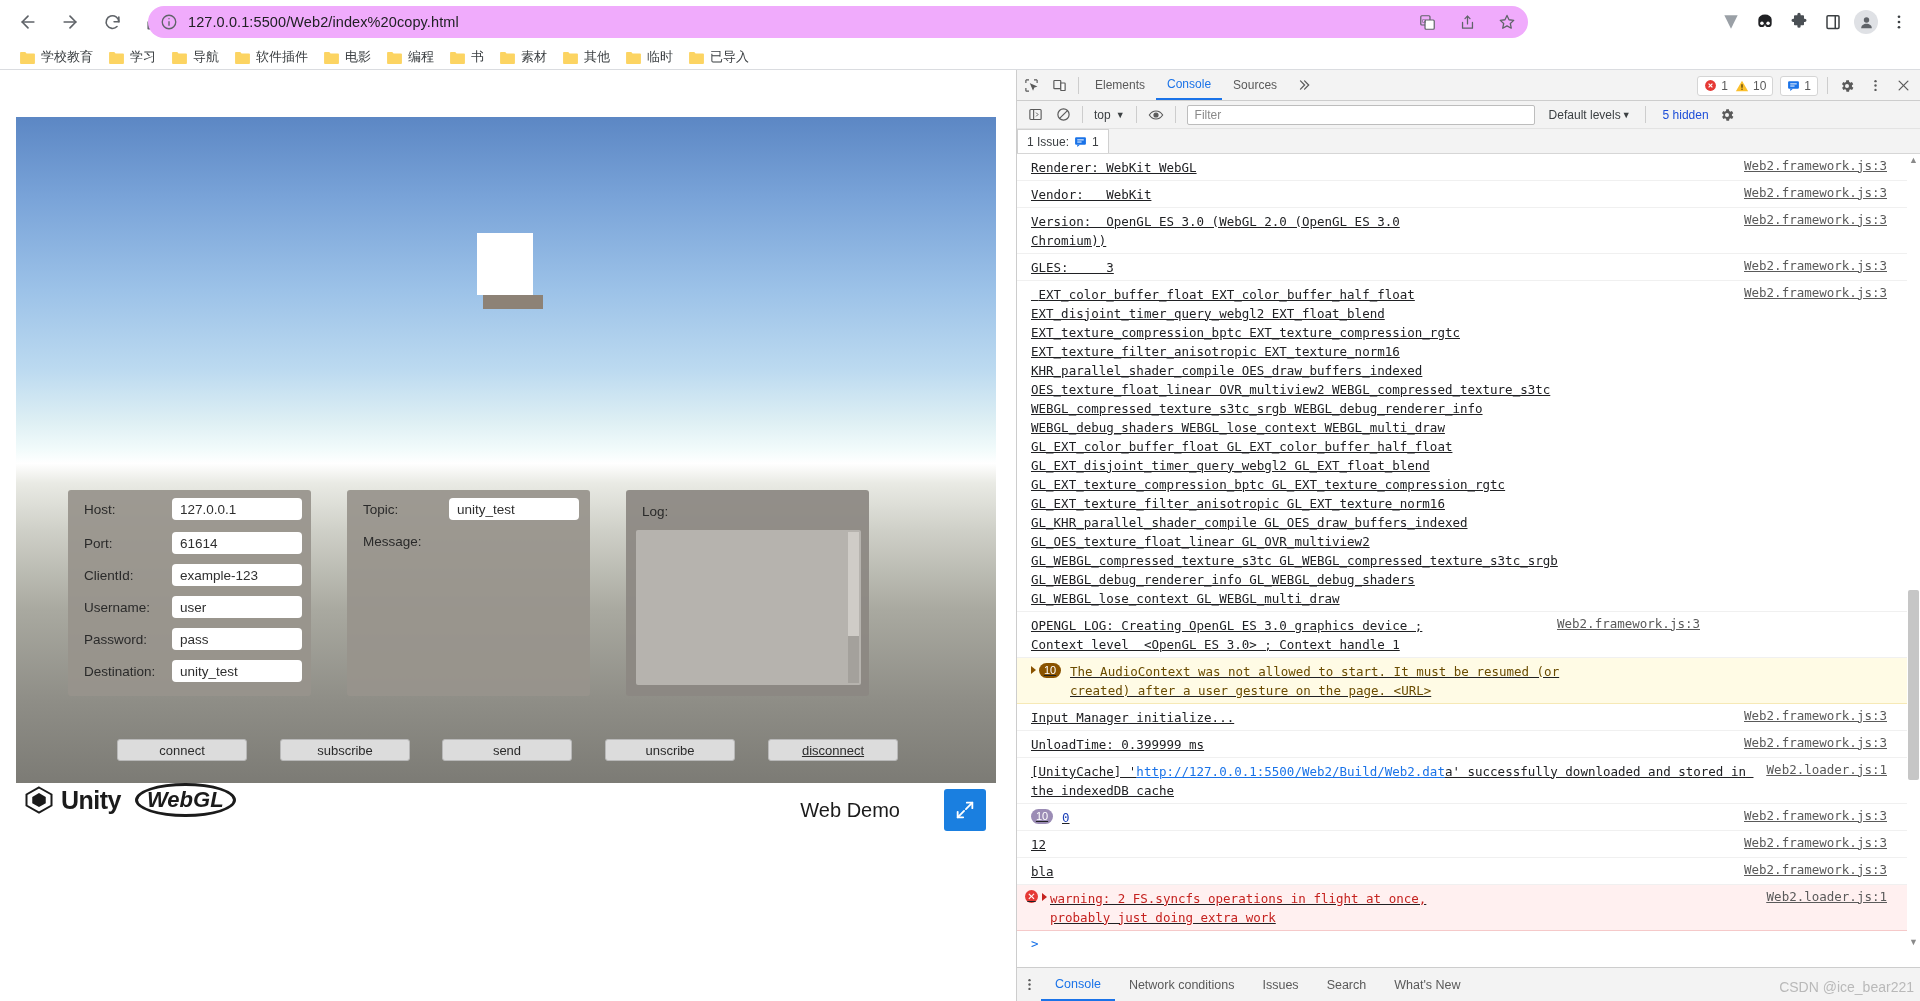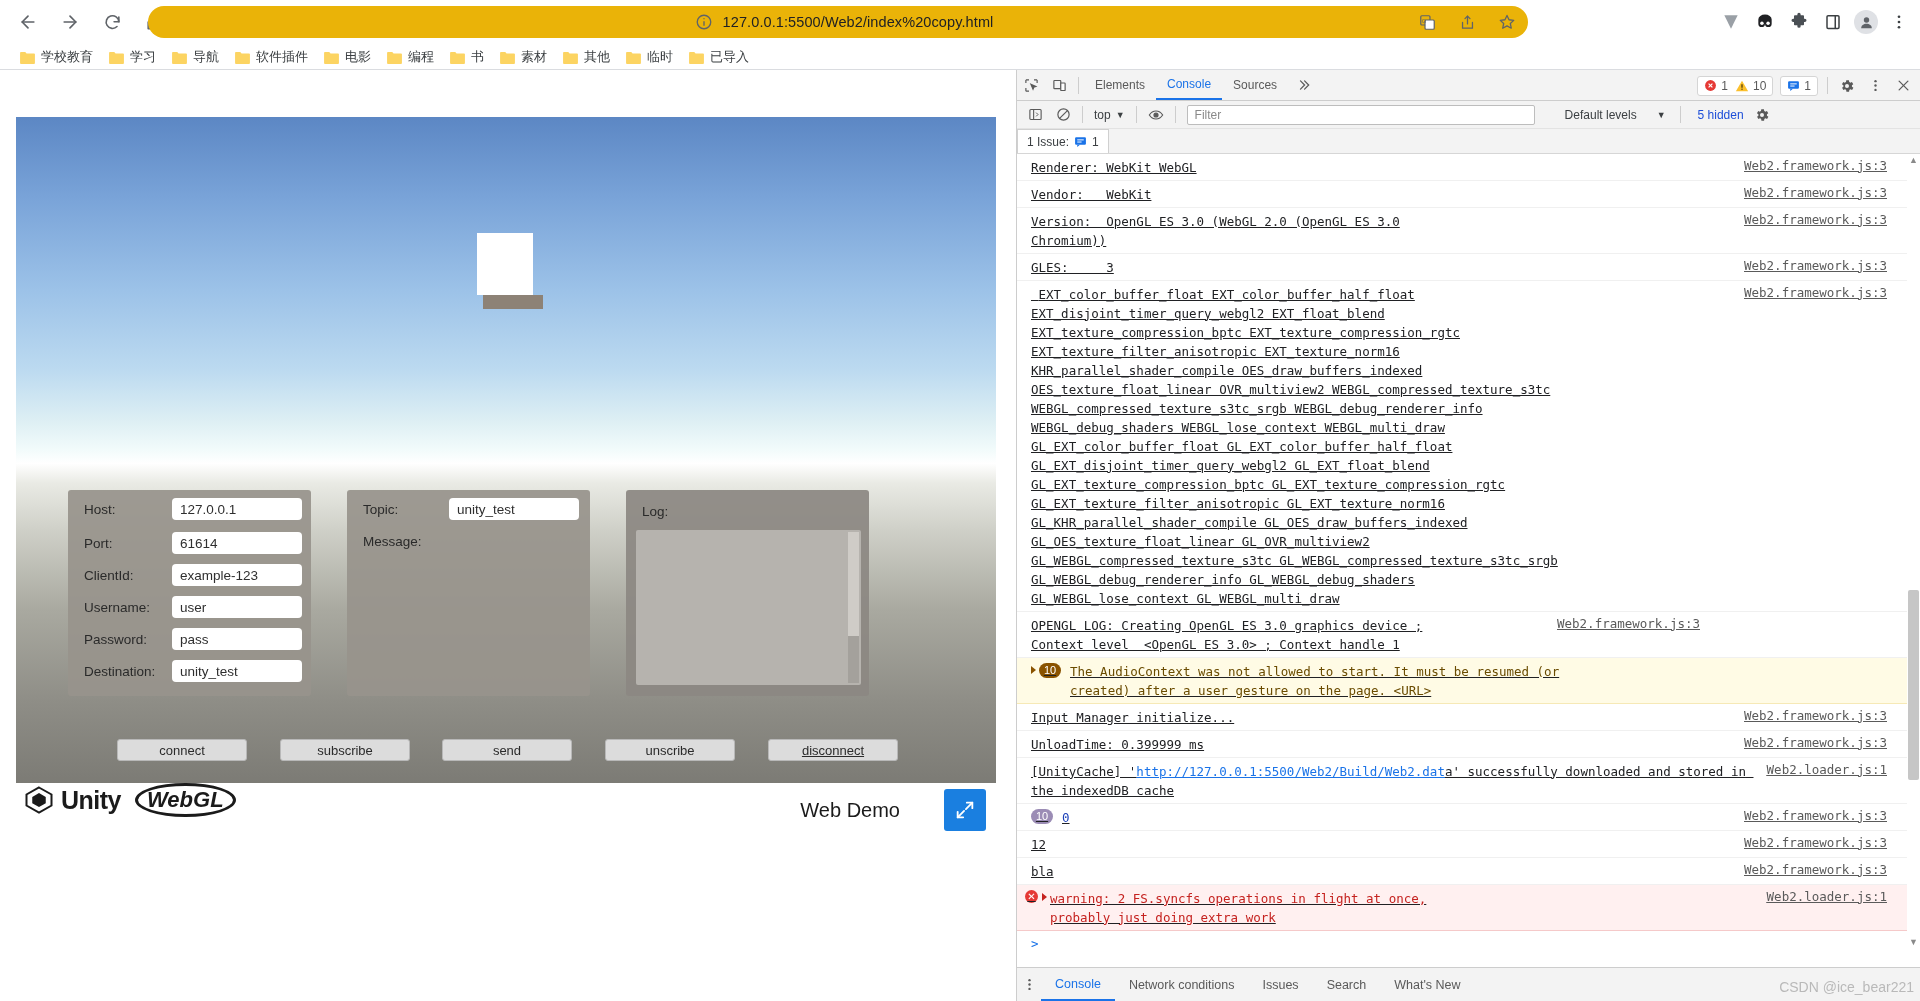--- a/index.html
+++ b/index.html
@@ -11,21 +11,21 @@
     color:#202124;
   }
   
   #browser-chrome { position:absolute; left:0; top:0; width:1920px; height:70px; background:#ffffff; }
   #nav-bar { position:absolute; left:0; top:0; width:1920px; height:44px; display:flex; align-items:center; }
   .nav-btn { width:36px; height:36px; margin-left:6px; display:flex; align-items:center; justify-content:center; border-radius:50%; color:#5f6368; }
   .nav-btn.first { margin-left:10px; }
   .nav-btn svg { display:block; }
   #omnibox {
     position:absolute; left:148px; top:6px; width:1380px; height:32px;
-    background:#eab308; border-radius:16px; display:flex; align-items:center; padding-left:12px;justify-content:center;
+    background:#f0abfc; border-radius:16px; display:flex; align-items:center; padding-left:12px;
   }
   #omnibox .info-ic { width:18px; height:18px; flex:0 0 18px; margin-right:10px; color:#5f6368; }
   #url-text { font-size:14.5px; color:#202124; letter-spacing:.1px; white-space:nowrap; }
   #omnibox-right { position:absolute; right:8px; top:0; height:32px; display:flex; align-items:center; gap:14px; color:#5f6368; }
   #nav-right { position:absolute; right:8px; top:4px; height:36px; display:flex; align-items:center; gap:8px; color:#3c4043; }
   .tb-ic { width:26px; height:26px; display:flex; align-items:center; justify-content:center; }
   #bookmarks-bar { position:absolute; left:0; top:44px; width:1920px; height:26px; display:flex; align-items:center; padding-left:12px; gap:0px; }
   .bm { display:flex; align-items:center; height:24px; padding:0 8px; border-radius:4px; cursor:default; }
   .bm .folder { width:15px; height:13px; margin-right:6px; flex:0 0 15px; }
   .bm span.lbl { font-size:13px; color:#3c4043; white-space:nowrap; }
@@ -77,21 +77,21 @@
   .dt-tab { height:30px; padding:0 11px; display:flex; align-items:center; font-size:12px; color:#5a5a5a; }
   .dt-tab.active { color:#1a73e8; border-bottom:2px solid #1a73e8; }
   #dt-tab-right { position:absolute; right:4px; top:0; height:31px; display:flex; align-items:center; gap:0px; }
   #issue-pills { display:flex; align-items:center; border:1px solid #d5d5d5; border-radius:3px; height:20px; padding:0 6px; gap:4px; background:#fff; }
   .pill-ct { font-size:12px; color:#5a5a5a; }
   #msg-pill { display:flex; align-items:center; border:1px solid #d5d5d5; border-radius:3px; height:20px; padding:0 6px; gap:4px; background:#fff; margin-left:7px; }
 
   #dt-consolebar { position:absolute; left:0; top:31px; width:904px; height:28px; background:#f3f3f3; border-bottom:1px solid #e3e3e3; display:flex; align-items:center; padding-left:4px; }
   #ctx-select { display:flex; align-items:center; font-size:12px; color:#3c4043; padding:0 6px; height:20px; }
   #filter-box { width:348px; height:20px; background:#fff; border:1px solid #bdbdbd; border-radius:2px; display:flex; align-items:center; padding-left:7px; font-size:12px; color:#8a8a8a; margin-left:6px; }
-  #levels-sel { font-size:12px; color:#3c4043; display:flex; align-items:center; gap:20px; margin-left:30px; }
+  #levels-sel { font-size:12px; color:#3c4043; display:flex; align-items:center; gap:1px; margin-left:14px; }
   #hidden-count { font-size:12px; color:#1d4ed8; margin-left:12px; }
   #dt-gear2 { margin-left:10px; color:#5a5a5a; display:flex; align-items:center; }
 
   #dt-issuebar { position:absolute; left:0; top:59px; width:904px; height:25px; background:#f3f3f3; border-bottom:1px solid #d6d6d6; display:flex; align-items:center; }
   #issue-chip { height:24px; border:1px solid #d0d0d0; border-bottom:none; background:#fff; display:flex; align-items:center; padding:0 9px; gap:5px; font-size:12px; color:#3c4043; }
 
   #console-body { position:absolute; left:0; top:84px; width:904px; height:793px; background:#fff; overflow:hidden;
                   font-family:"DejaVu Sans Mono", monospace; font-size:12.5px; }
   .cmsg { position:relative; border-bottom:1px solid #f0f0f0; padding:3.5px 0 3.5px 14px; display:flex;text-decoration:underline; }
   .cmsg .ctext { flex:1; white-space:pre-wrap; line-height:1.52; color:#202124; padding-right:6px; }

